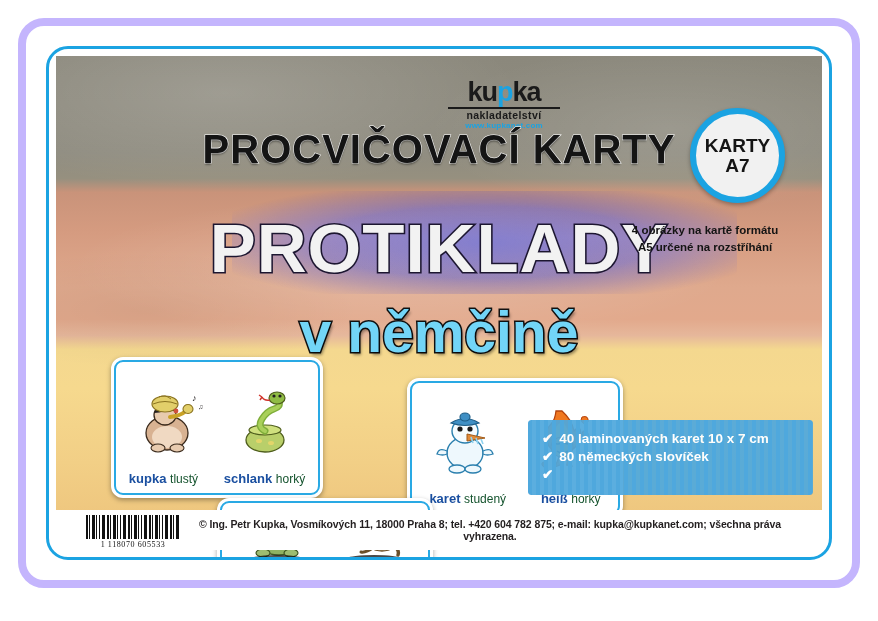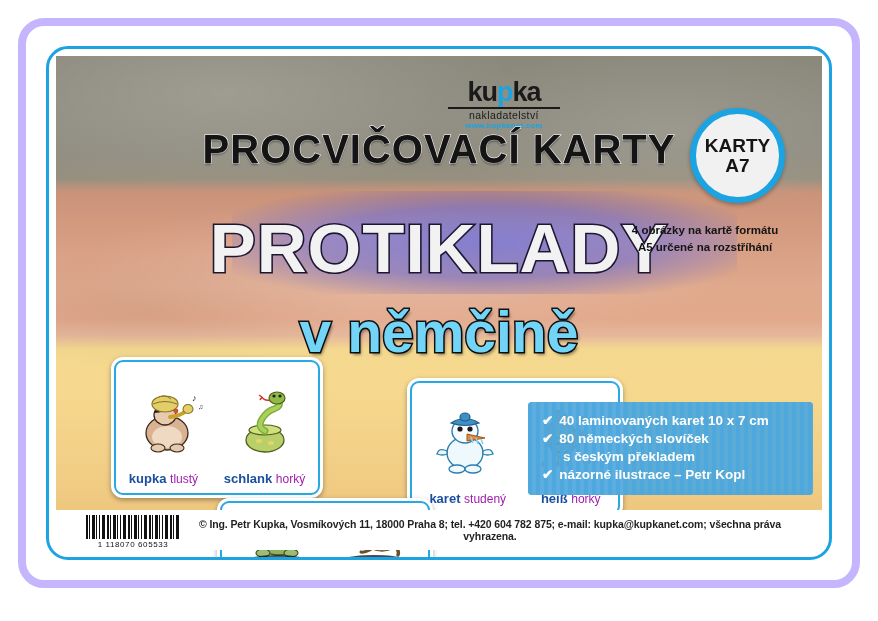--- a/index.html
+++ b/index.html
@@ -83,21 +83,21 @@
   }
   #barcode-bars {
     width: 94px; height: 24px;
     background: repeating-linear-gradient(90deg,
       #111 0 2px, #fff 2px 3px, #111 3px 4px, #fff 4px 6px,
       #111 6px 9px, #fff 9px 10px, #111 10px 11px, #fff 11px 13px,
       #111 13px 14px, #fff 14px 16px, #111 16px 19px, #fff 19px 21px);
   }
   #barcode-digits {
     font-size: 8px; letter-spacing: .6px;
-    color: #111; margin-top: 1px; font-family: Liberation Sans, sans-serif;
+    color: #111; margin-top: 1px; font-family: Liberation Serif, serif;
   }
   #copyright {
     flex: 1;
     text-align: center;
     font-size: 10.5px;
     font-weight: 700;
     color: #231f20;
     letter-spacing: -0.1px;
     padding-right: 22px;
     padding-left: 6px;
@@ -110,21 +110,21 @@
     width: 112px; text-align: center;
     line-height: 1;
   }
   #logo-word {
     font-size: 27px; font-weight: 700;
     color: #1a1a1a; letter-spacing: -1px;
     font-family: "Liberation Sans", sans-serif;
   }
   #logo-word .hl { color: #1ba3e2; }
   #logo-sub {
-    font-size: 10.5px; font-weight: 400;
+    font-size: 10.5px; font-weight: 700;
     color: #1a1a1a; letter-spacing: .4px;
     border-top: 2px solid #1a1a1a;
     margin-top: 1px; padding-top: 1px;
   }
   #logo-url {
     font-size: 8px; font-weight: 700;
     color: #1ba3e2; letter-spacing: .2px; margin-top: 1px;
   }
 
   
@@ -231,21 +231,21 @@
     justify-content: space-around;
     padding: 4px 6px 0;
   }
   .card-labels {
     display: flex;
     justify-content: space-around;
     padding-bottom: 7px;
   }
   .lbl { font-size: 13px; white-space: nowrap; }
   .lbl .de { color: #1a4fa0; font-weight: 700; }
-  .lbl .cz { color: #a21caf; font-weight: 400; font-size: 12px; }
+  .lbl .cz { color: #14532d; font-weight: 400; font-size: 12px; }
 
   #card-1 { left: 62px; top: 308px; width: 212px; height: 141px; }
   #card-2 { left: 358px; top: 329px; width: 216px; height: 140px; }
   #card-3 { left: 168px; top: 449px; width: 216px; height: 97px; }
 
   .pic { width: 72px; height: 72px; }
   #card-3 .pic { height: 50px; }
 
   
   #features {
@@ -450,24 +450,22 @@
     <div id="features">
       <ul>
         <li>
           <span class="check">✔</span>
           <span>40 laminovaných karet 10 x 7 cm</span>
         </li>
         <li>
           <span class="check">✔</span>
           <span>80 německých slovíček</span>
         </li>
-        <li class="cont">s českým překladem</li>
         <li>
           <span class="check">✔</span>
-          <span>názorné ilustrace – Petr Kopl</span>
         </li>
       </ul>
     </div>
 
     <div id="footer-strip">
       <div id="barcode-box">
         <div id="barcode-bars"></div>
         <div id="barcode-digits">1  118070 605533</div>
       </div>
       <div id="copyright">© Ing. Petr Kupka, Vosmíkových 11, 18000 Praha 8; tel. +420 604 782 875; e-mail: kupka@kupkanet.com; všechna práva vyhrazena.</div>

